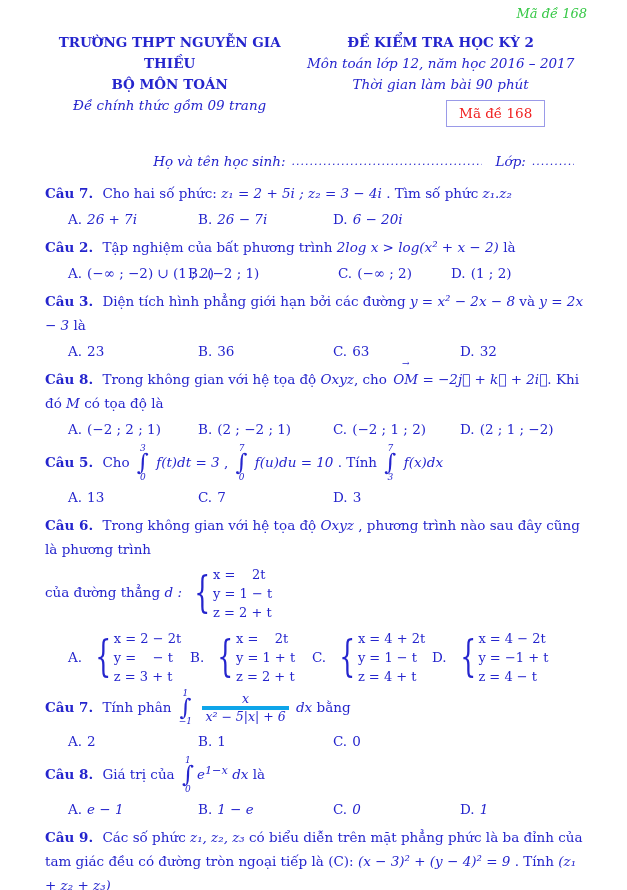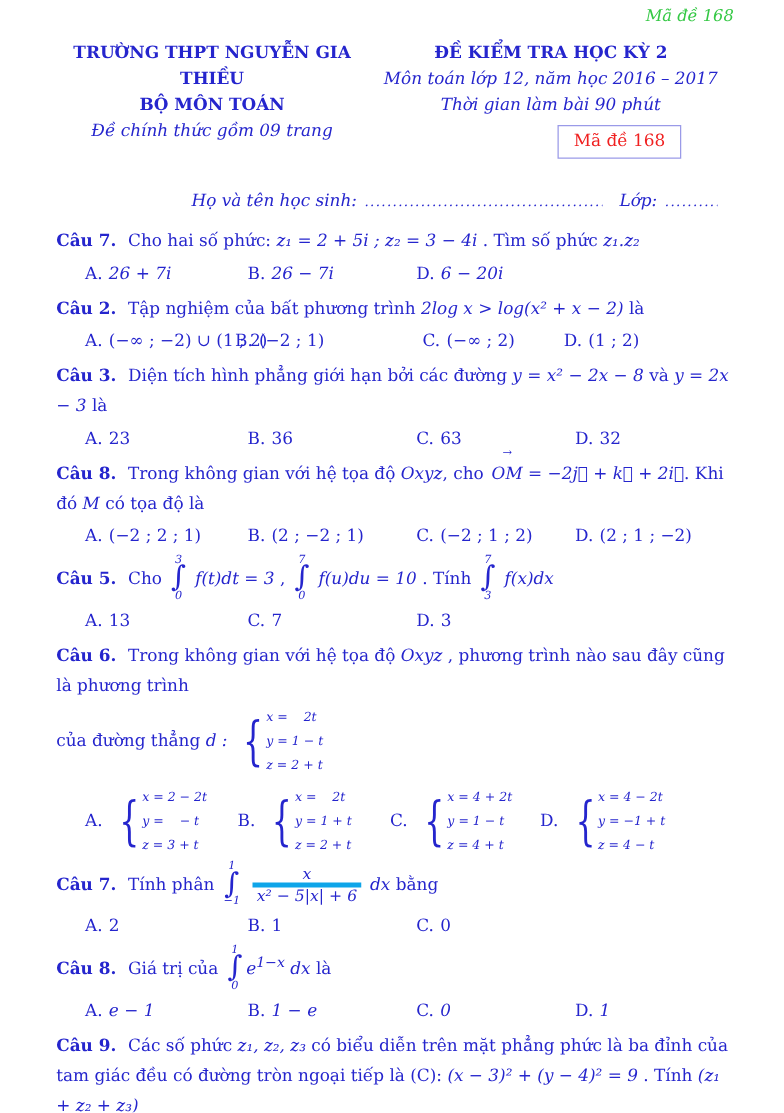--- a/index.html
+++ b/index.html
@@ -31,21 +31,21 @@
   .intg{display:inline-flex;flex-direction:column;align-items:center;vertical-align:middle;line-height:1;margin:0 3px;position:relative;top:-1px;}
   .intg .ilim{font-size:9px;font-style:italic;line-height:9px;}
   .intg .iglyph{font-size:23px;line-height:.85;}
   .frac{display:inline-flex;flex-direction:column;align-items:center;vertical-align:middle;line-height:1.15;margin:0 3px;font-style:italic;text-align:center;font-size:12.5px;}
   .frac .fden{border-top:4px solid #0ea5e9;padding:0 3px;}
   .ovl{position:relative;display:inline-block;font-style:italic;margin-left:2px;}
   .ovl .varr{position:absolute;top:-8px;left:0;width:100%;text-align:center;font-size:9px;font-style:normal;line-height:8px;}
   .sys{display:inline-flex;align-items:center;vertical-align:middle;margin-left:3px;}
   .sys .sbrace{font-size:42px;font-weight:300;line-height:1;transform:scaleX(.6);margin-right:-3px;font-style:normal;}
   .sys .slines{display:flex;flex-direction:column;}
-  .sys .sline{font-style:italic;line-height:19px;white-space:pre;font-size:10px;}
+  .sys .sline{line-height:19px;white-space:pre;font-size:13px;}
   .opt-sys{display:flex;align-items:center;white-space:nowrap;}
 </style>
 </head>
 <body>
 
 <div class="page">
 
   <div class="code-top">Mã đề 168</div>
 
   <div class="hdr">

